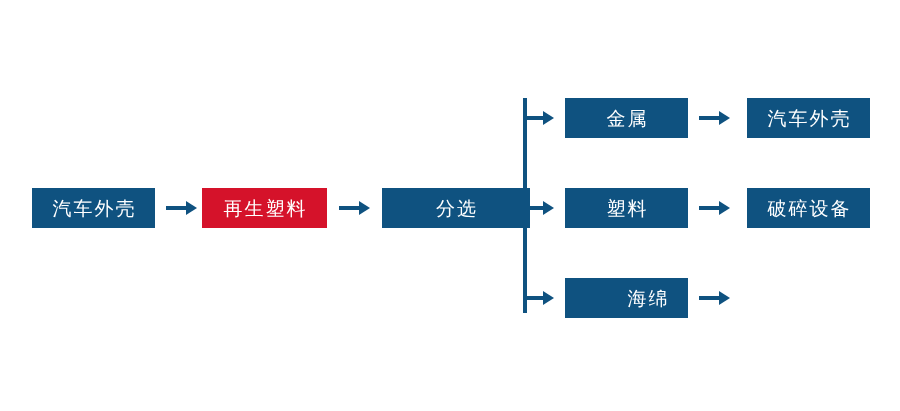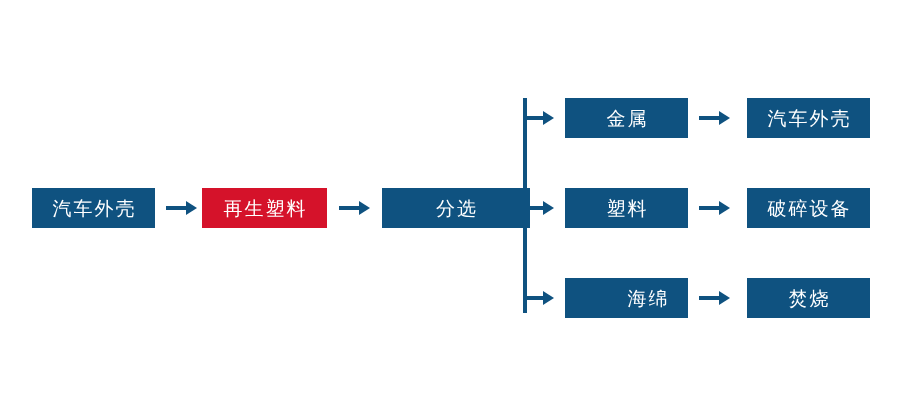--- a/index.html
+++ b/index.html
@@ -141,15 +141,14 @@
 
   <div class="node blue" style="left:747px; top:188px; width:123px; height:40px;">破碎设备</div>
 
   <div class="node blue" style="left:565px; top:278px; width:123px; height:40px;padding-left:44px;">海绵</div>
 
   <div class="arrow" style="left:699px; top:288px; width:31px;">
     <span class="shaft" style="width:22px;"></span>
     <span class="head" style="left:20px;"></span>
   </div>
 
-  <div class="node blue" style="left:747px; top:278px; width:123px; height:40px;">焚烧</div>
 
 </div>
 
 </body></html>

